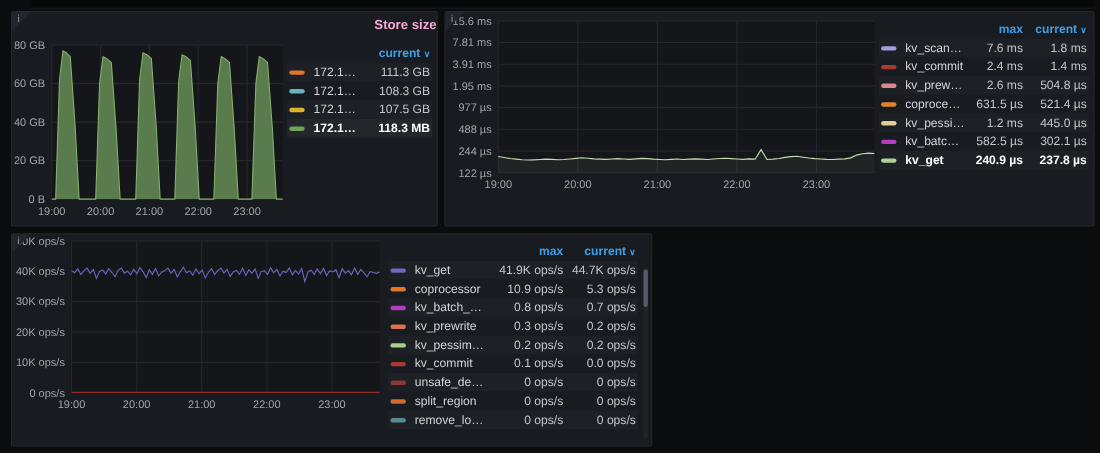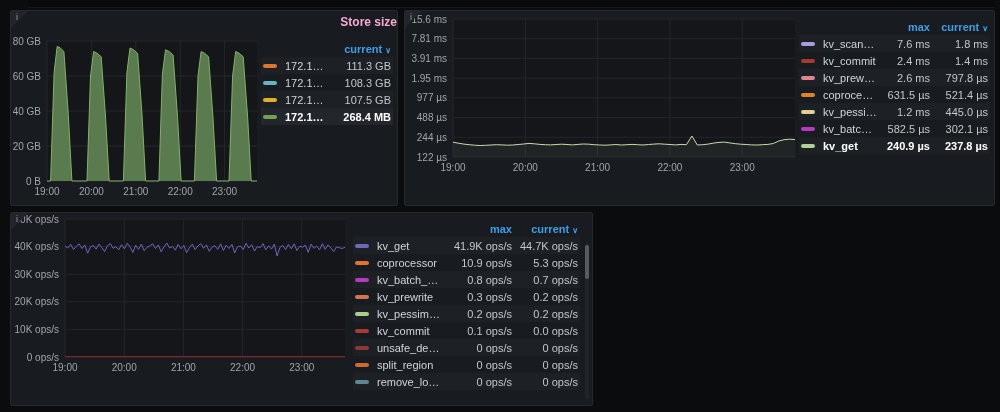--- a/index.html
+++ b/index.html
@@ -104,21 +104,21 @@
             <span class="lg-val">108.3 GB</span>
           </div>
           <div class="lg-row stripe">
             <span class="lg-swatch" style="background: rgb(222, 178, 43);"></span>
             <span class="lg-label">172.16.4.76:23732</span>
             <span class="lg-val">107.5 GB</span>
           </div>
           <div class="lg-row sel selbg">
             <span class="lg-swatch" style="background: rgb(115, 160, 87);"></span>
             <span class="lg-label">172.16.4.3:23732</span>
-            <span class="lg-val">268.4 MB</span>
+            <span class="lg-val">118.3 MB</span>
           </div>
         </div>
     </div>
   </div>
 
   <div class="panel" id="p-duration">
     <div class="info-corner"></div>
     <span class="info-i">i</span>
     <div class="panel-body">
       <svg width="392" height="172" viewBox="0 0 392 172">
@@ -172,21 +172,21 @@
           <div class="lg-row">
             <span class="lg-swatch" style="background: rgb(169, 58, 50);"></span>
             <span class="lg-label">kv_commit</span>
             <span class="lg-val maxcol">2.4 ms</span>
             <span class="lg-val">1.4 ms</span>
           </div>
           <div class="lg-row stripe">
             <span class="lg-swatch" style="background: rgb(222, 134, 143);"></span>
             <span class="lg-label">kv_prewrite</span>
             <span class="lg-val maxcol">2.6 ms</span>
-            <span class="lg-val">797.8 µs</span>
+            <span class="lg-val">504.8 µs</span>
           </div>
           <div class="lg-row">
             <span class="lg-swatch" style="background: rgb(224, 131, 45);"></span>
             <span class="lg-label">coprocessor</span>
             <span class="lg-val maxcol">631.5 µs</span>
             <span class="lg-val">521.4 µs</span>
           </div>
           <div class="lg-row stripe">
             <span class="lg-swatch" style="background: rgb(227, 207, 145);"></span>
             <span class="lg-label">kv_pessimistic_lock</span>

